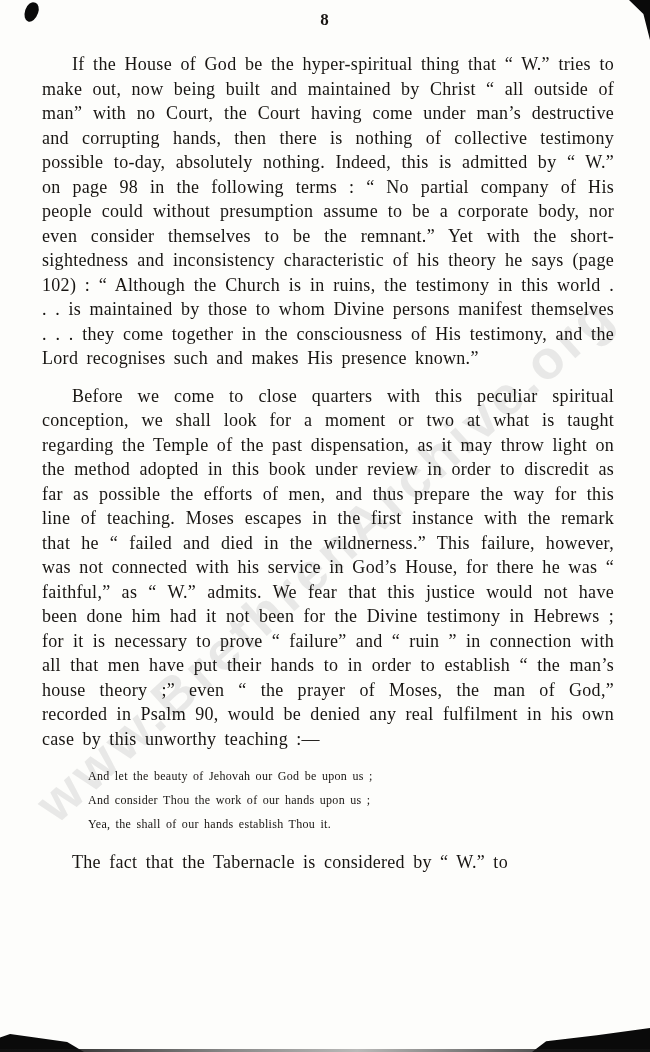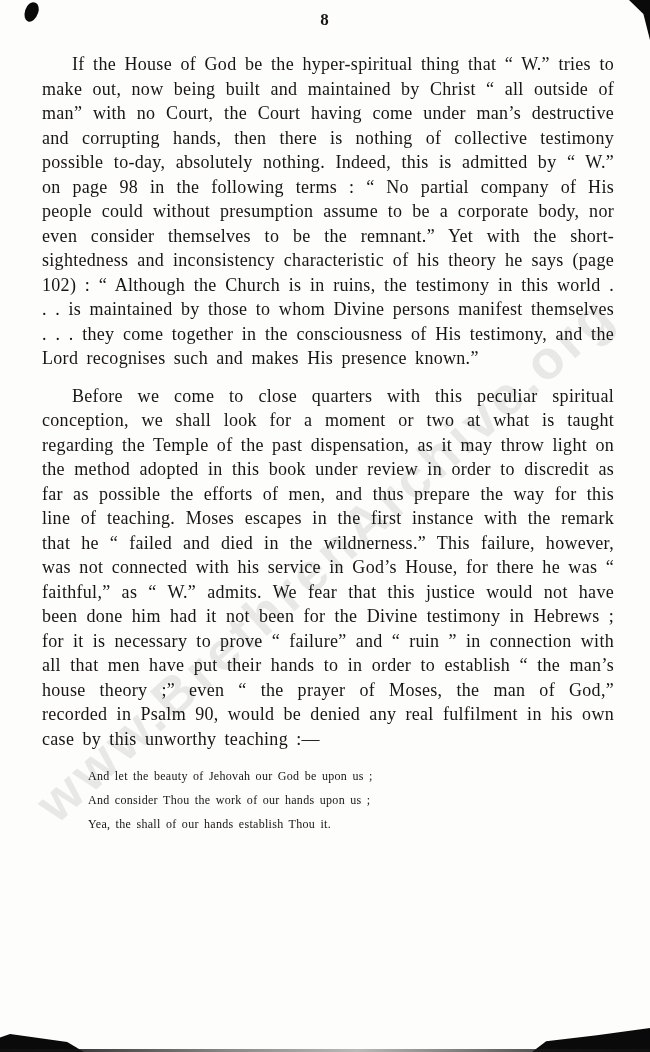--- a/index.html
+++ b/index.html
@@ -108,20 +108,21 @@
     <p class="para">If the House of God be the hyper-spiritual thing that “ W.” tries to make out, now being built and maintained by Christ “ all outside of man” with no Court, the Court having come under man’s destructive and corrupting hands, then there is nothing of collective testimony possible to-day, absolutely nothing.  Indeed, this is admitted by “ W.” on page 98 in the following terms : “ No partial company of His people could without presumption assume to be a corporate body, nor even consider themselves to be the remnant.”  Yet with the short-sightedness and inconsistency characteristic of his theory he says (page 102) : “ Although the Church is in ruins, the testimony in this world  .  .  .  is maintained by those to whom Divine persons manifest themselves  .  .  .  they come together in the consciousness of His testimony, and the Lord recognises such and makes His presence known.”</p>
 
     <p class="para">Before we come to close quarters with this peculiar spiritual conception, we shall look for a moment or two at what is taught regarding the Temple of the past dispensation, as it may throw light on the method adopted in this book under review in order to discredit as far as possible the efforts of men, and thus prepare the way for this line of teaching.  Moses escapes in the first instance with the remark that he “ failed and died in the wildnerness.”  This failure, however, was not connected with his service in God’s House, for there he was “ faithful,” as “ W.” admits. We fear that this justice would not have been done him had it not been for the Divine testimony in Hebrews ; for it is necessary to prove “ failure” and “ ruin ” in connection with all that men have put their hands to in order to establish “ the man’s house theory ;”  even “ the prayer of Moses, the man of God,” recorded in Psalm 90, would be denied any real fulfilment in his own case by this unworthy teaching :—</p>
 
     <div class="verse">
       <div>And let the beauty of Jehovah our God be upon us ;</div>
       <div>And consider Thou the work of our hands upon us ;</div>
       <div>Yea, the shall of our hands establish Thou it.</div>
     </div>
 
+    <p class="para last">The fact that the Tabernacle is considered by “ W.” to</p>
   </div>
 
   <div class="artifact top-left"></div>
   <div class="artifact top-right"></div>
   <div class="artifact bottom-left"></div>
   <div class="artifact bottom-right"></div>
   <div class="bottom-edge"></div>
 
 </div>
 

